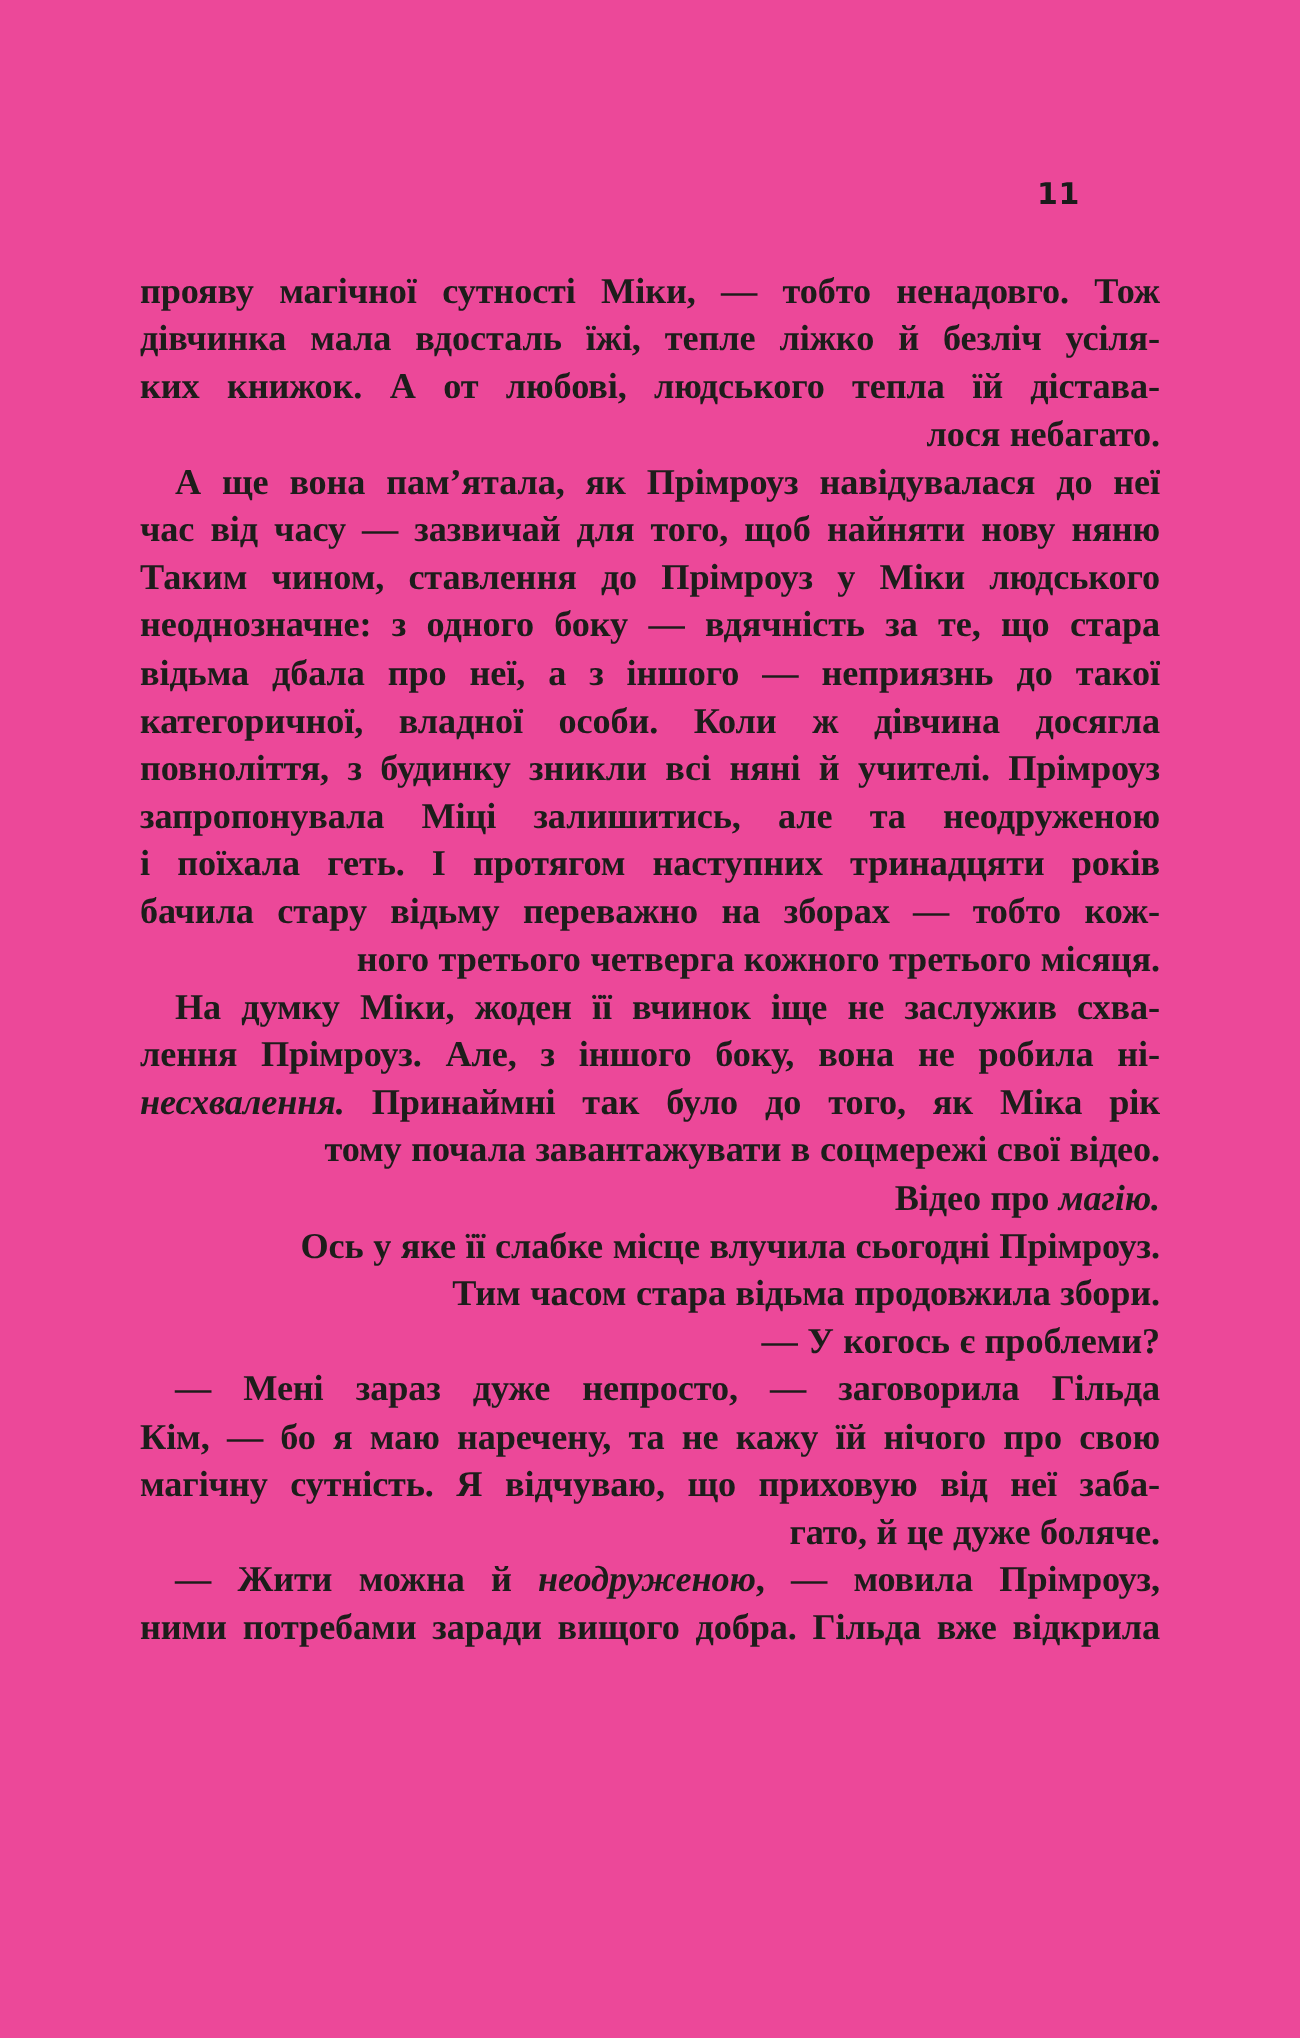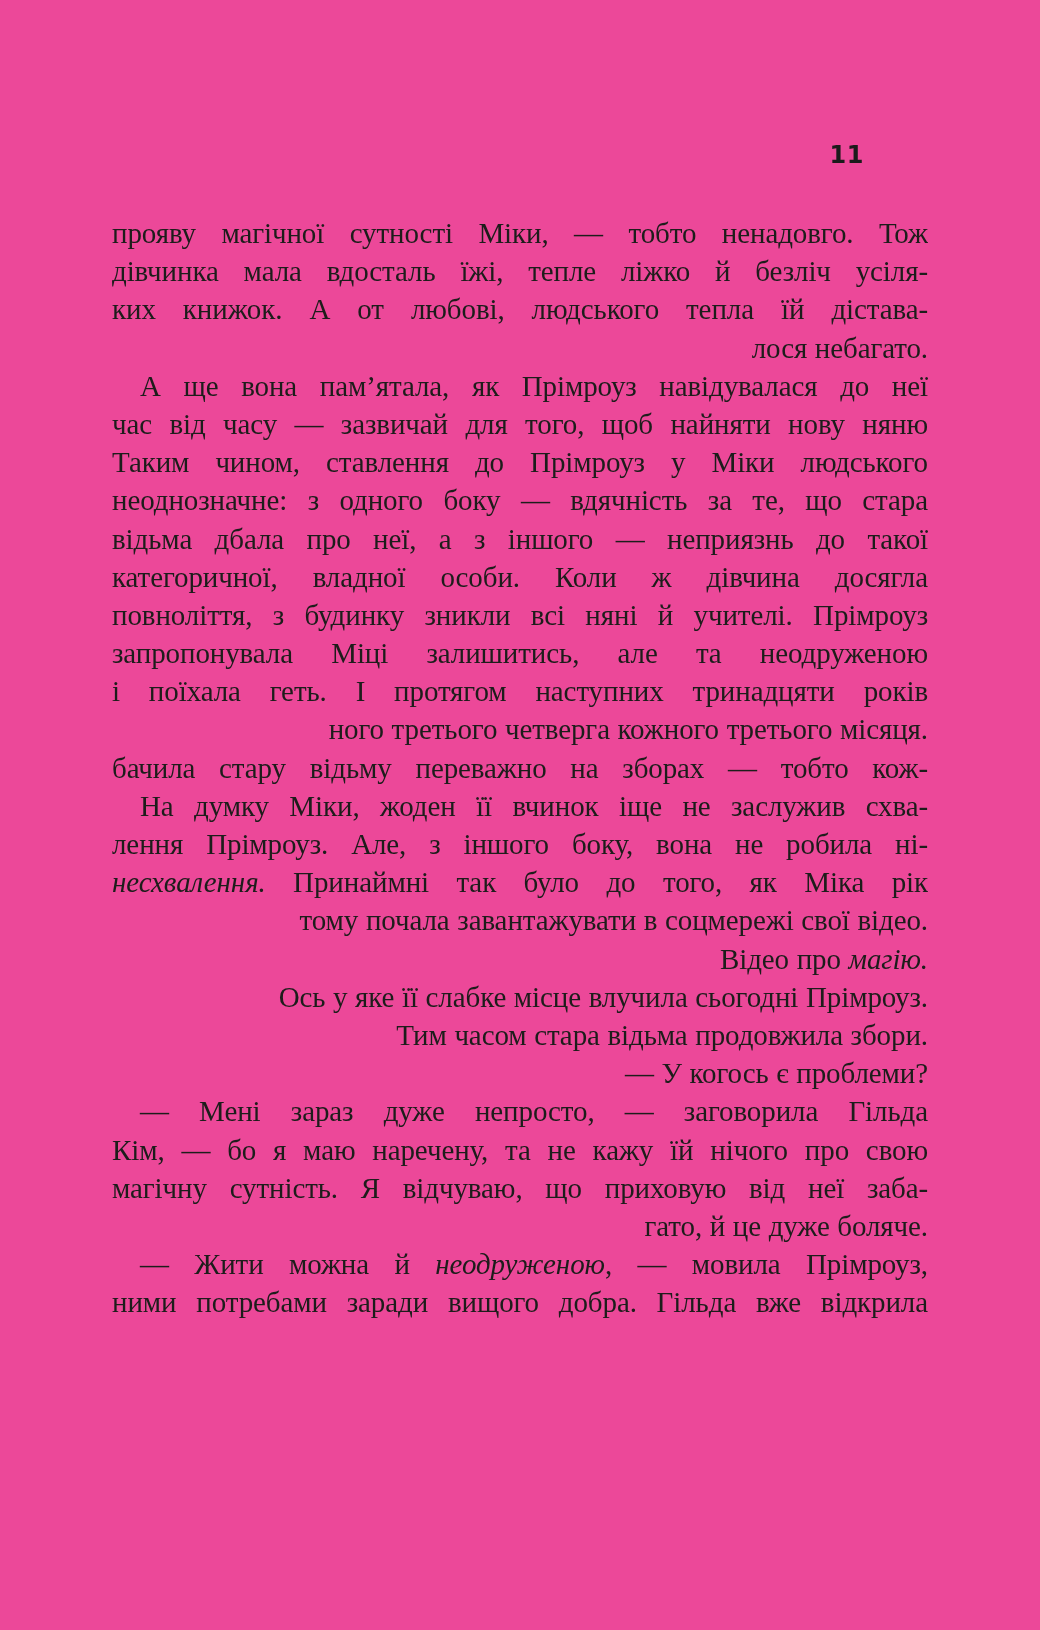--- a/index.html
+++ b/index.html
@@ -35,20 +35,21 @@
     top: 214px;
     width: 816px;
     font-size: 29px;
     line-height: 38.2px;
     color: #1d1d1b;
     letter-spacing: -0.1px;
   }
   .paragraph {
     margin: 0;
     padding: 0;
+    font-weight: bold;
   }
   .line {
     height: 38.2px;
     overflow: hidden;
     text-align: right;
     word-spacing: 0.5px;
   }
   .line.j {
     text-align: justify;
     text-align-last: justify;
@@ -75,22 +76,22 @@
       <div class="paragraph">
         <div class="line j ind"><span class="">А ще вона пам’ятала, як Прімроуз навідувалася до неї</span></div>
         <div class="line j"><span class="">час від часу — зазвичай для того, щоб найняти нову няню</span></div>
         <div class="line j"><span class="">Таким чином, ставлення до Прімроуз у Міки людського</span></div>
         <div class="line j"><span class="">неоднозначне: з одного боку — вдячність за те, що стара</span></div>
         <div class="line j"><span class="">відьма дбала про неї, а з іншого — неприязнь до такої</span></div>
         <div class="line j"><span class="">категоричної, владної особи. Коли ж дівчина досягла</span></div>
         <div class="line j"><span class="">повноліття, з будинку зникли всі няні й учителі. Прімроуз</span></div>
         <div class="line j"><span class="">запропонувала Міці залишитись, але та неодруженою</span></div>
         <div class="line j"><span class="">і поїхала геть. І протягом наступних тринадцяти років</span></div>
+        <div class="line j"><span class="">бачила стару відьму переважно на зборах — тобто кож-</span></div>
         <div class="line"><span class="">ного третього четверга кожного третього місяця.</span></div>
-        <div class="line j"><span class="">бачила стару відьму переважно на зборах — тобто кож-</span></div>
       </div>
       <div class="paragraph">
         <div class="line j ind"><span class="">На думку Міки, жоден її вчинок іще не заслужив схва-</span></div>
         <div class="line j"><span class="">лення Прімроуз. Але, з іншого боку, вона не робила ні-</span></div>
         <div class="line j"><span class="it">несхвалення.</span><span class=""> Принаймні так було до того, як Міка рік</span></div>
         <div class="line"><span class="">тому почала завантажувати в соцмережі свої відео.</span></div>
       </div>
       <div class="paragraph">
         <div class="line ind"><span class="">Відео про </span><span class="it">магію.</span></div>
       </div>

